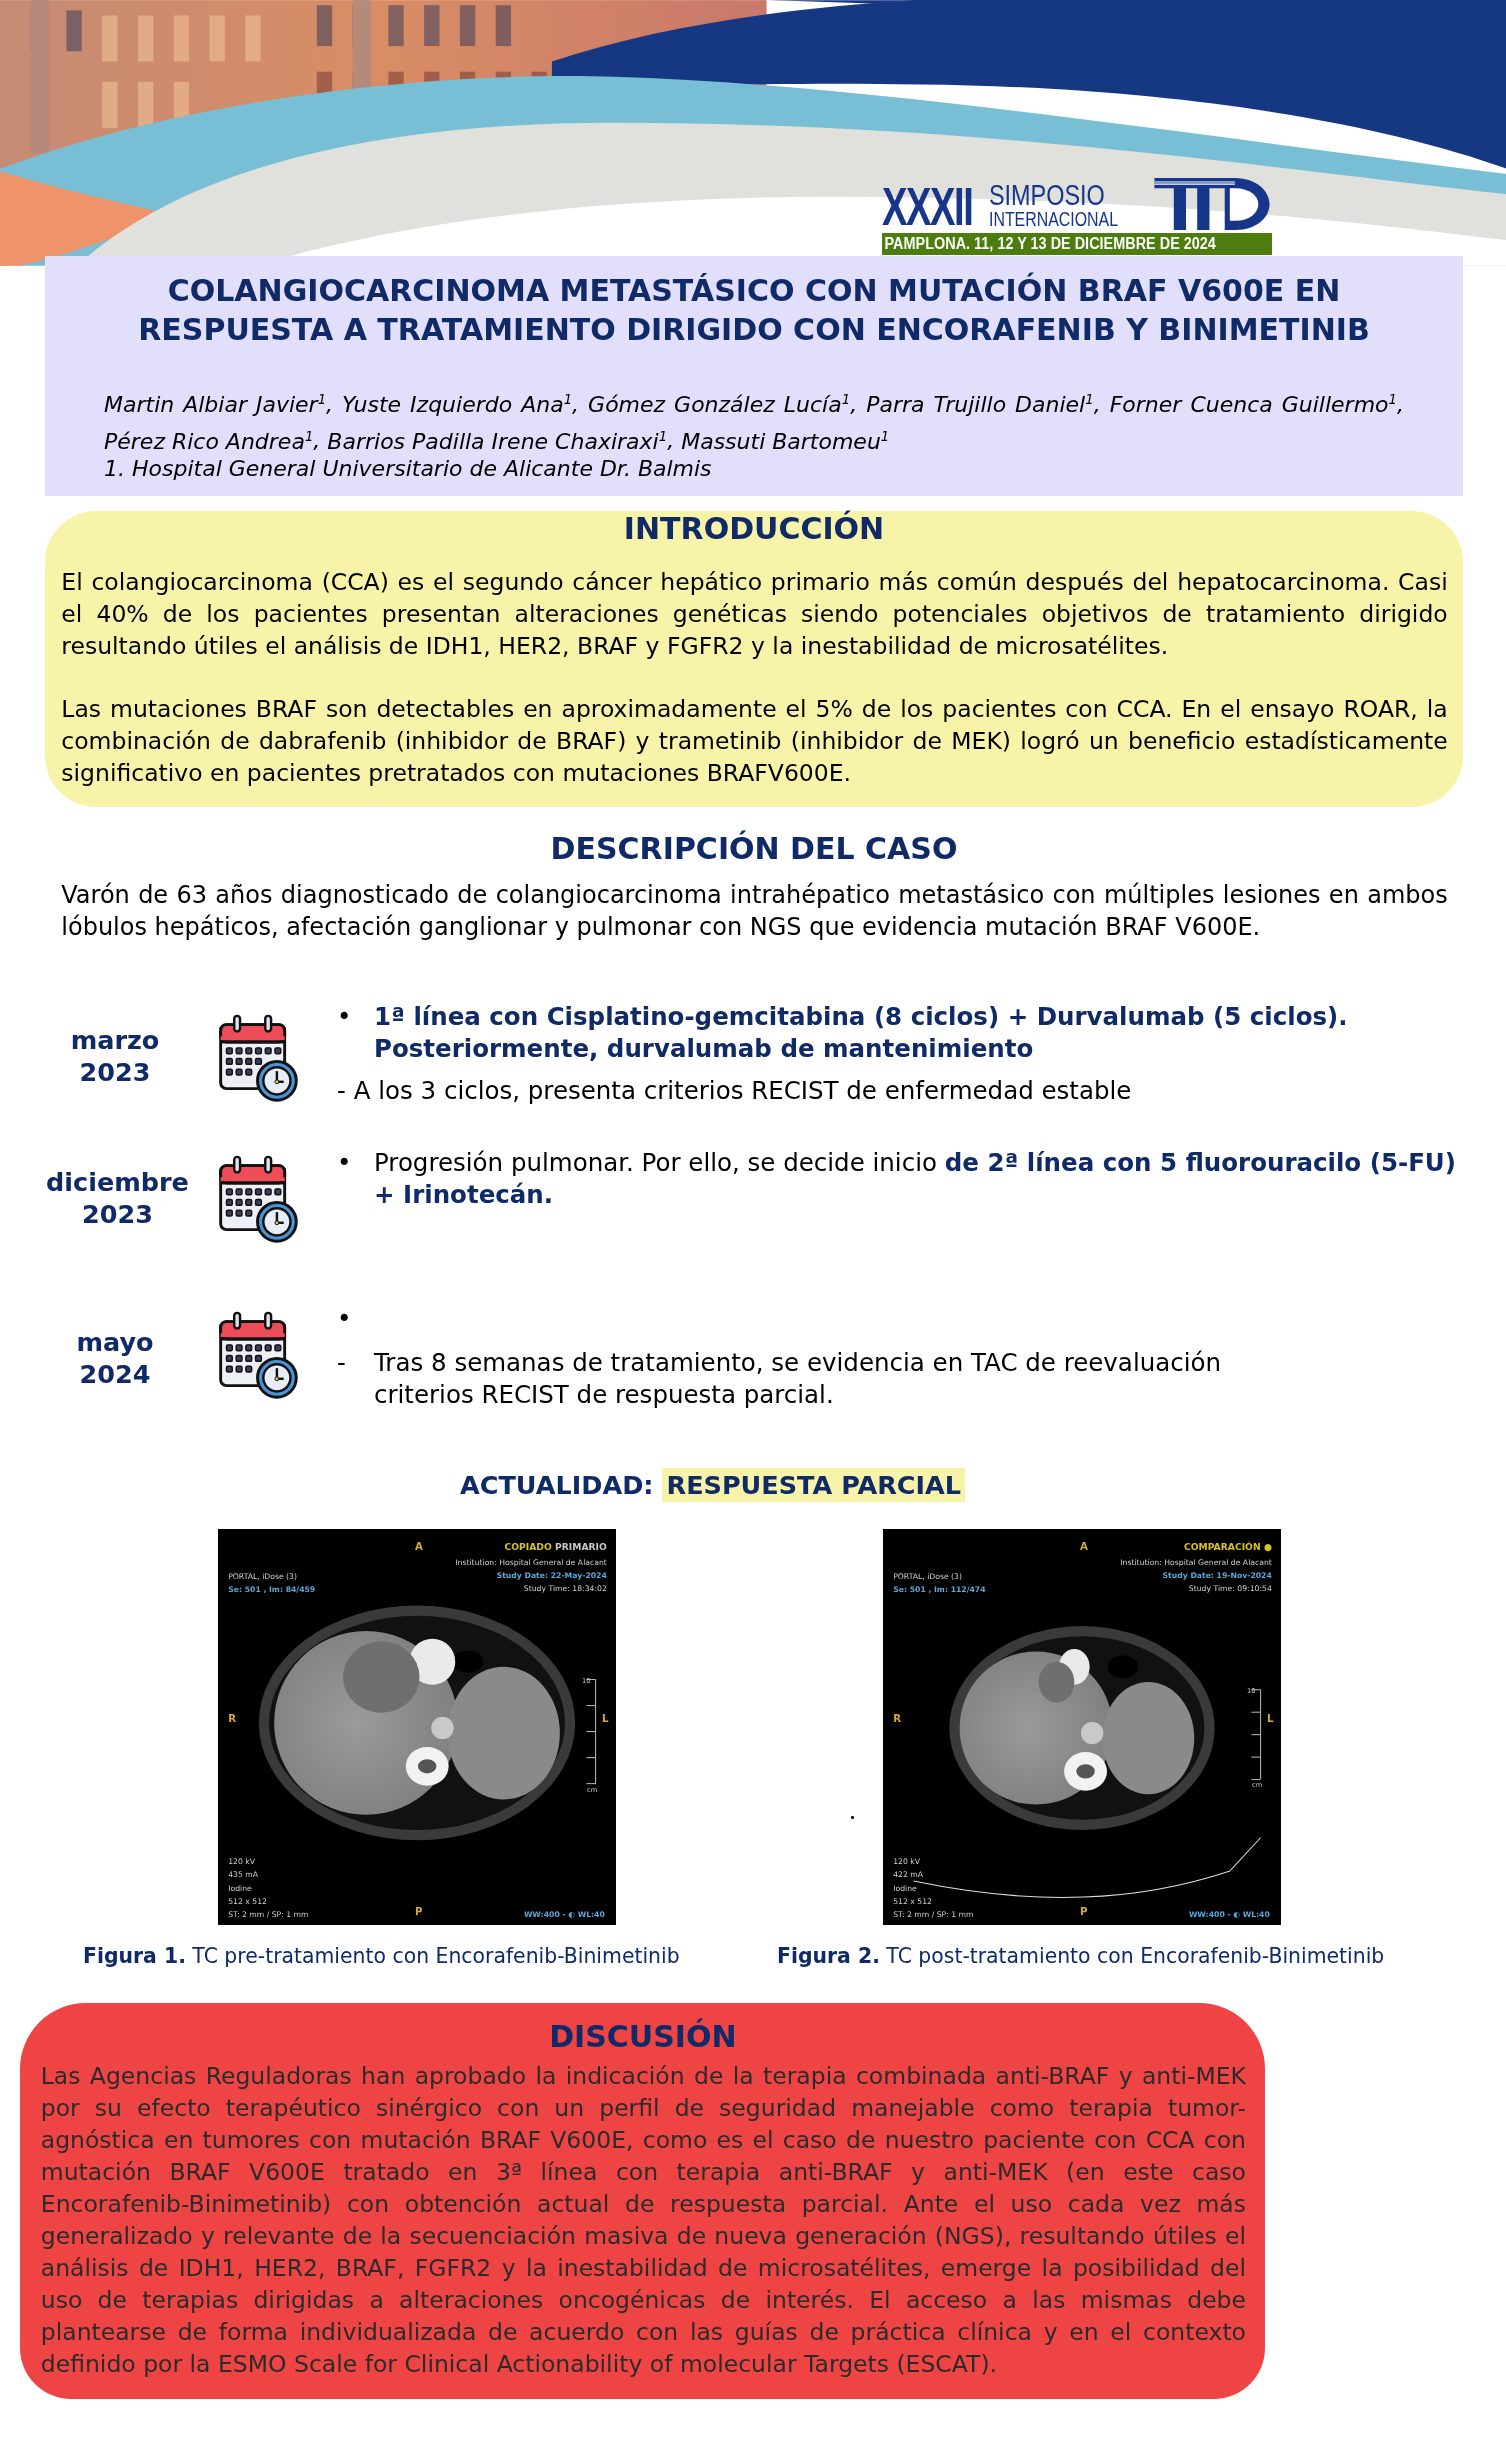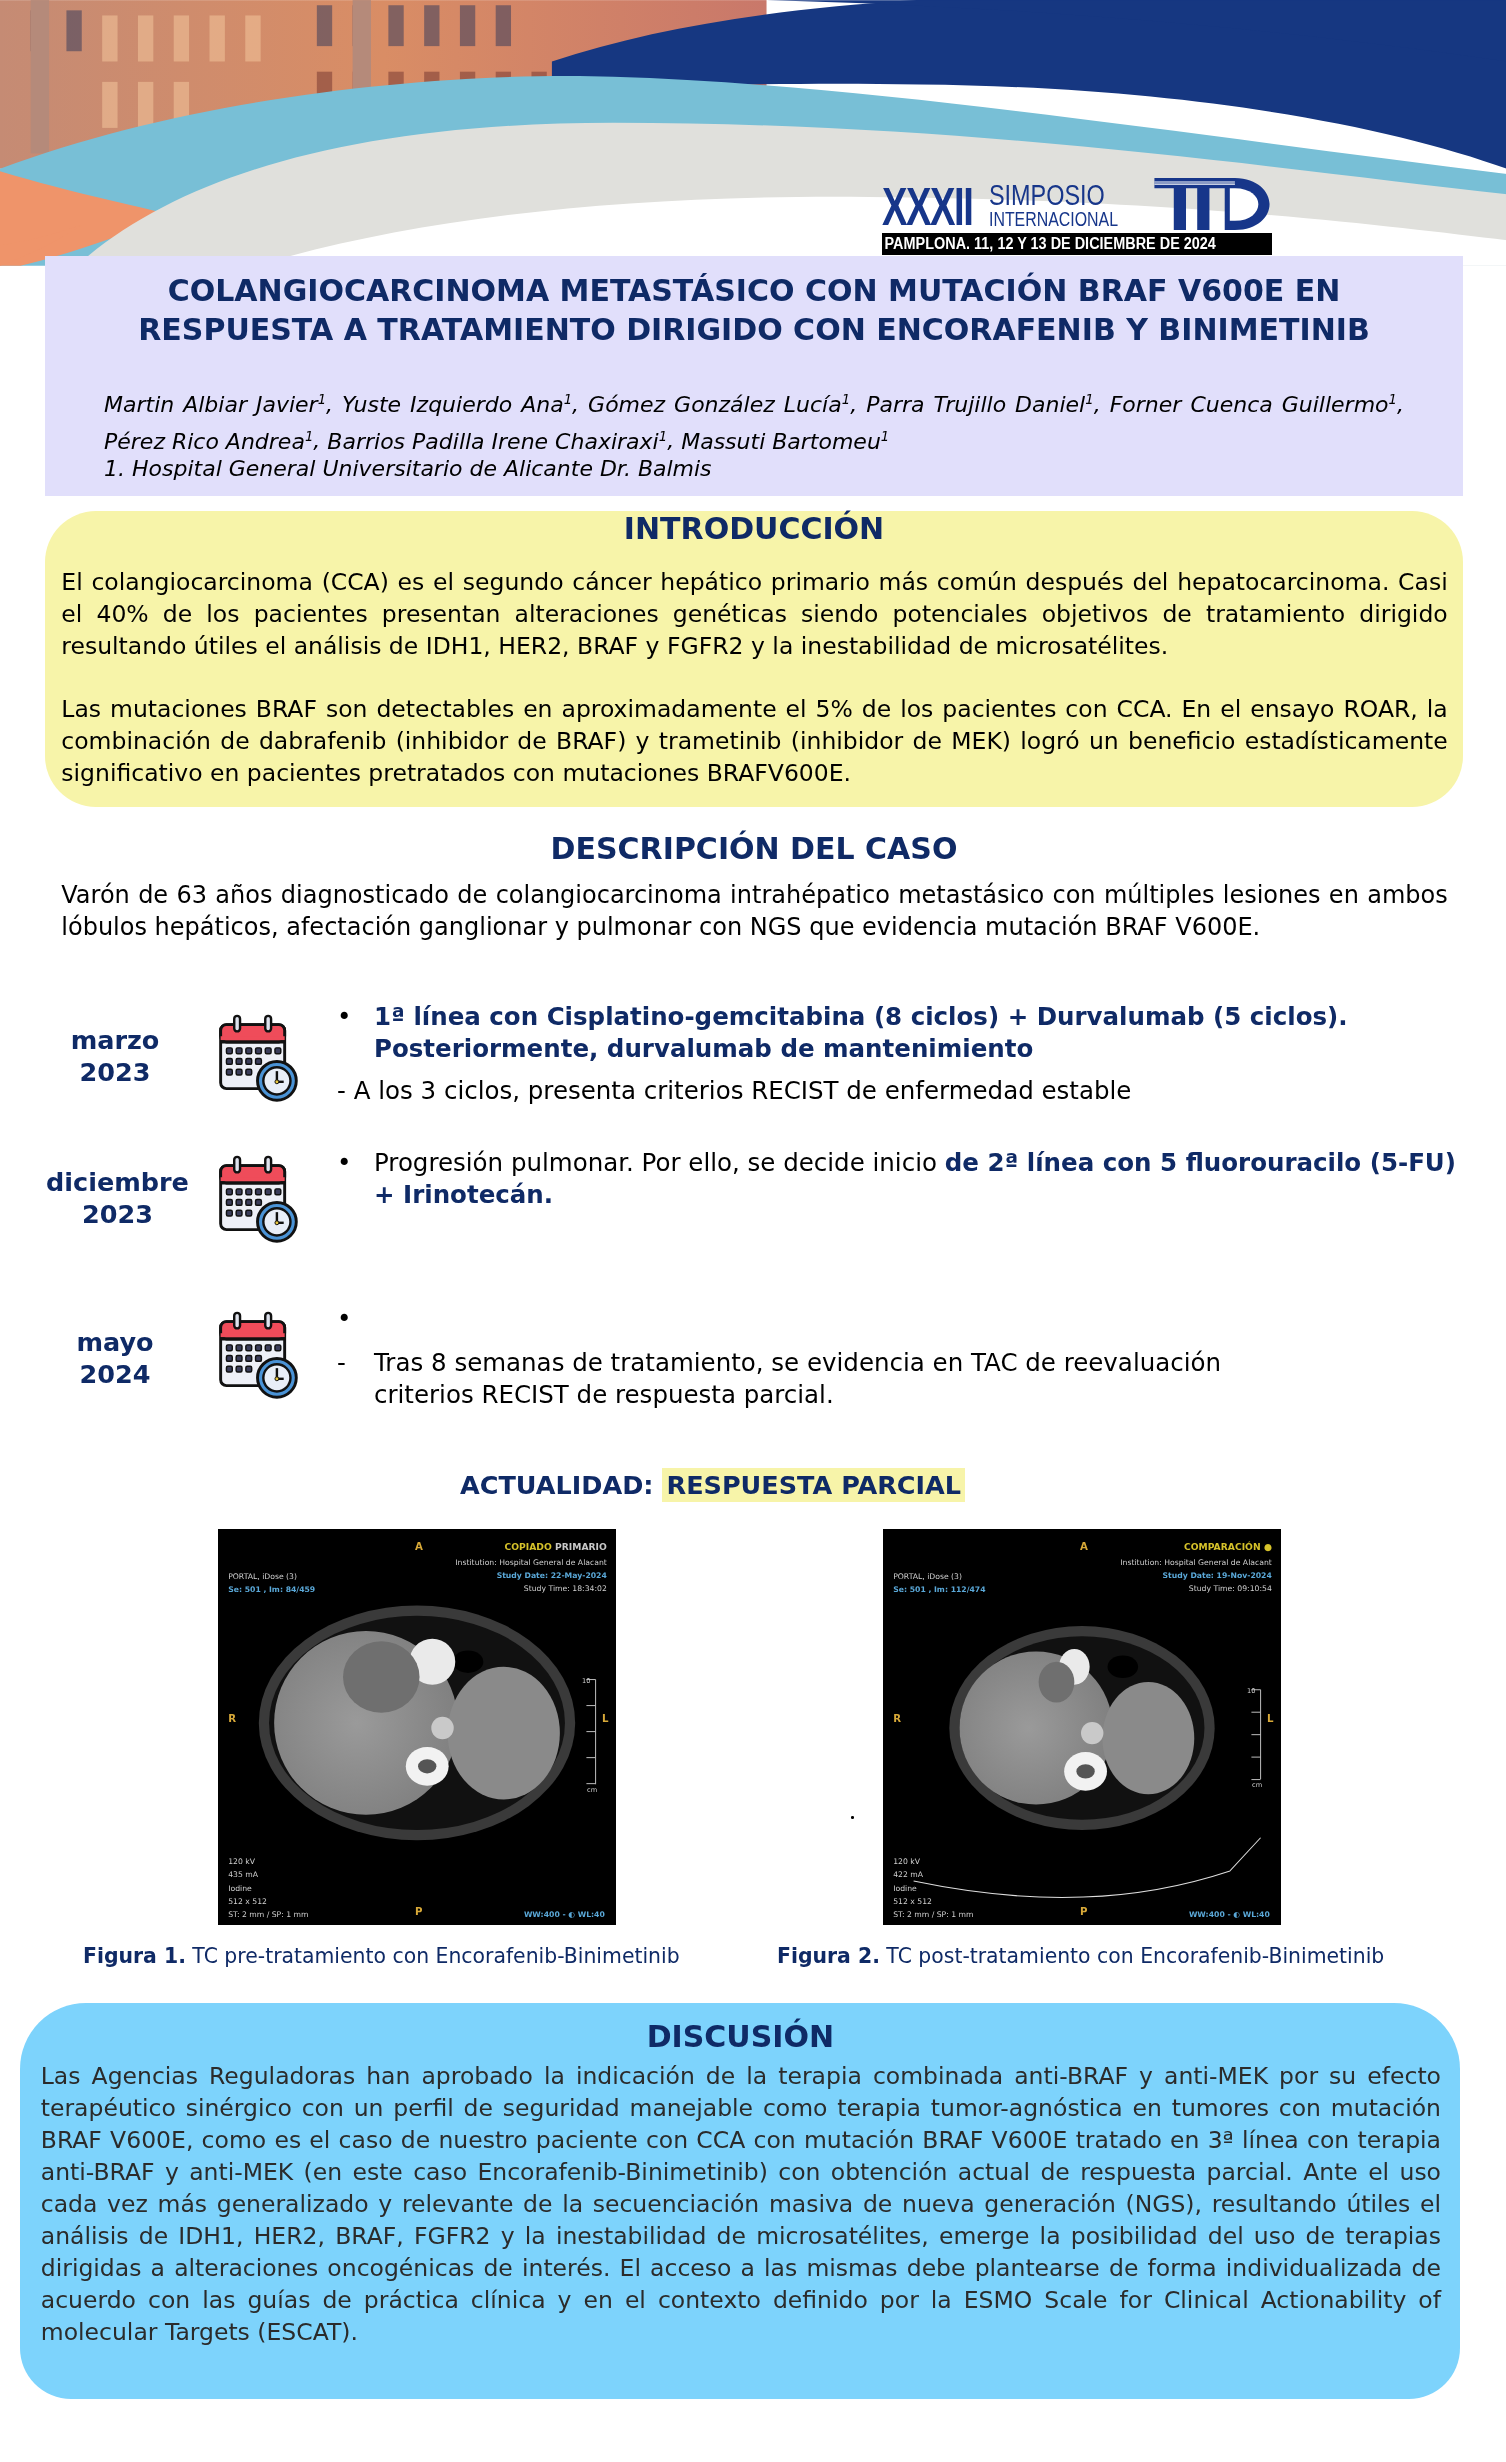--- a/index.html
+++ b/index.html
@@ -13,21 +13,21 @@
 
   
   #header-art { left:0; top:0; width:1507px; height:266px; }
 
   
   #logo { left:882px; top:173px; width:390px; height:82px; }
   .logo-xxxii { position:absolute; left:0; top:7.2px; font-family:"Liberation Sans", sans-serif; font-weight:bold; font-size:53px; color:#17368a; letter-spacing:-2px; transform:scaleX(0.72); transform-origin:left top; line-height:1; }
   .logo-simposio { position:absolute; left:107px; top:7.2px; font-family:"Liberation Sans", sans-serif; font-size:30px; color:#17368a; transform:scaleX(0.78); transform-origin:left top; line-height:1; }
   .logo-internacional { position:absolute; left:107px; top:36px; font-family:"Liberation Sans", sans-serif; font-size:20.4px; color:#17368a; transform:scaleX(0.78); transform-origin:left top; line-height:1; }
   .logo-ttd { position:absolute; left:271px; top:4.1px; width:119px; height:54px; }
-  .logo-band { position:absolute; left:0; top:60px; width:390px; height:21.5px; background:#000000; color:#ffffff; font-family:"Liberation Sans", sans-serif; font-weight:bold; font-size:17.4px; line-height:21.5px; white-space:nowrap; overflow:hidden; }
+  .logo-band { position:absolute; left:0; top:60px; width:390px; height:21.5px; background:#4d7c0f; color:#ffffff; font-family:"Liberation Sans", sans-serif; font-weight:bold; font-size:17.4px; line-height:21.5px; white-space:nowrap; overflow:hidden; }
   .logo-band span { display:inline-block; transform:scaleX(0.83); transform-origin:left center; padding-left:3.1px; }
 
   
   #title-box { left:45px; top:256px; width:1418px; height:240px; background:#e1dffb; }
   .title-text { position:absolute; left:0; right:0; top:15.3px; text-align:center; font-weight:bold; font-size:30px; line-height:39px; color:#0f2a66; padding:0 31px; }
   .authors { position:absolute; left:59px; right:59px; top:128px; font-style:italic; font-size:22px; line-height:31px; text-align:justify; text-align-last:left; color:#000; }
   .authors sup { font-size:13.3px; }
   .affil { position:absolute; left:59px; top:200px; font-style:italic; font-size:22px; color:#000; }
 
   
@@ -54,21 +54,21 @@
   .ct .t { position:absolute; font-size:7.7px; color:#cfcfcf; white-space:nowrap; line-height:9.2px; }
   .ct .blue { color:#5aa8d8; font-weight:bold; }
   .ct .yel { color:#d6c22a; font-weight:bold; }
   .ct .or { color:#d8a938; font-weight:bold; font-size:10.2px; }
   .ct svg { position:absolute; left:0; top:0; }
 
   .caption { position:absolute; font-size:20.4px; color:#0f2a66; white-space:nowrap; }
   .caption b { font-weight:bold; }
 
   
-  #disc-box { left:20.4px; top:2003px; width:1404px; height:396px; background:#7dd3fc; border-radius:66px 66px 51px 51px;padding-left:36px; }
+  #disc-box { left:20.4px; top:2003px; width:1245px; height:396px; background:#ef4444; border-radius:66px 66px 51px 51px; }
 </style>
 </head>
 <body>
 
 <div id="header-art" class="abs">
   <svg width="1507" height="266" viewBox="0 0 2949 520">
     <defs>
       <linearGradient id="sky" x1="0" y1="0" x2="1" y2="0">
         <stop offset="0" stop-color="#c58b74"></stop>
         <stop offset="0.5" stop-color="#d98d65"></stop>

